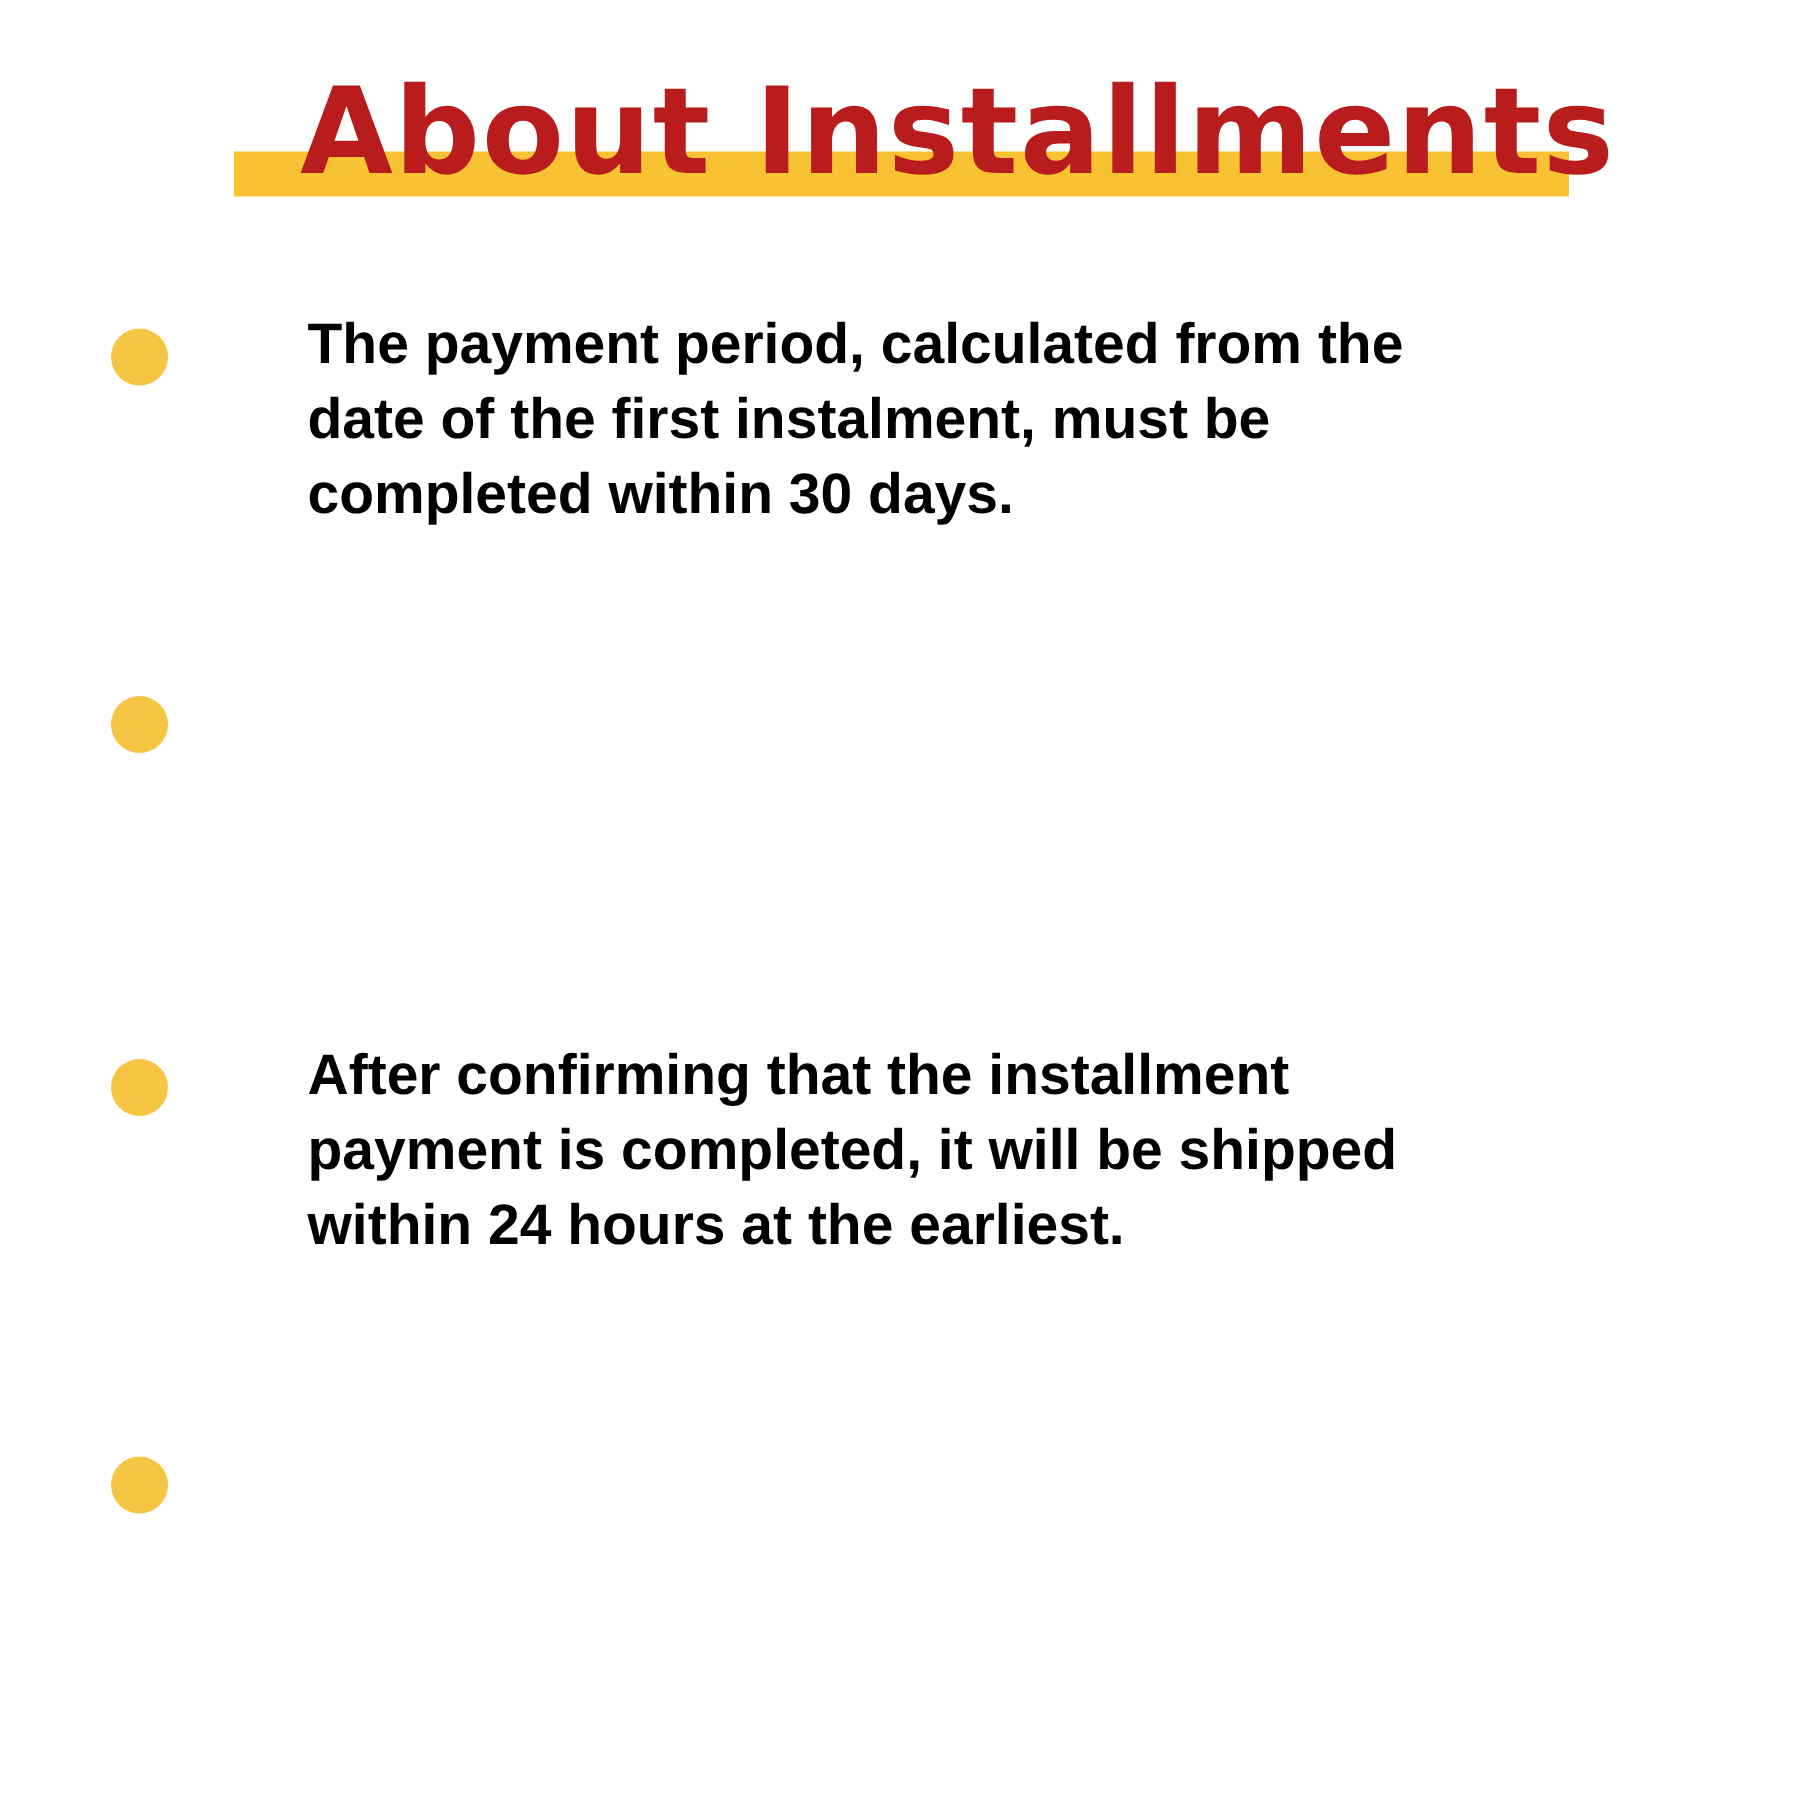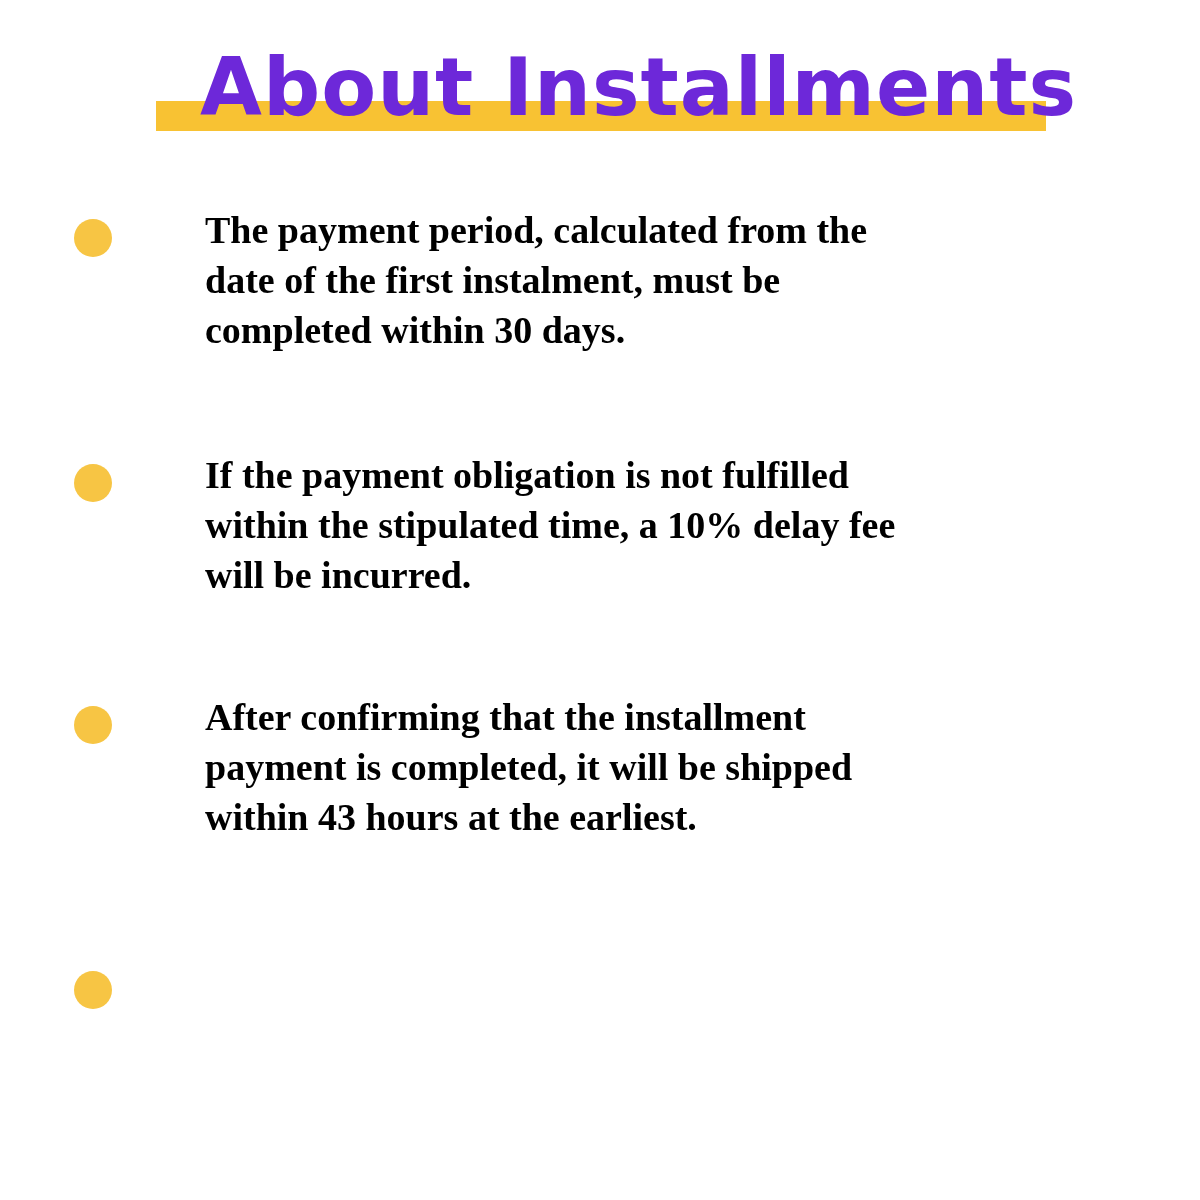--- a/index.html
+++ b/index.html
@@ -58,52 +58,48 @@
     margin-top: 14px;
     margin-right: 93px;
   }
   .bullet-text {
     flex: 1 1 auto;
     font-weight: bold;
     font-size: 38px;
     line-height: 50px;
     color: #000000;
     white-space: pre-line;
-    font-family: Liberation Serif, serif;
   }
 </style>
 </head>
 <body style="background: rgb(255, 255, 255);">
 
 <div class="canvas">
 
   <div class="title-highlight" style="background: rgb(248, 194, 51);"></div>
 
-  <div class="title-text" style="color: #6d28d9; text-align: center;">About Installments</div>
+  <div class="title-text" style="color: #b91c1c; text-align: center;">About Installments</div>
 
   <div id="bullet-list">
   <div class="bullet-item">
     <span class="bullet-marker" style="background: rgb(247, 197, 68);"></span>
     <div class="bullet-text">The payment period, calculated from the
 date of the first instalment, must be
 completed within 30 days.</div>
   </div>
 
   <div class="bullet-item">
     <span class="bullet-marker" style="background: rgb(247, 197, 68);"></span>
-    <div class="bullet-text">If the payment obligation is not fulfilled
-within the stipulated time, a 10% delay fee
-will be incurred.</div>
   </div>
 
   <div class="bullet-item">
     <span class="bullet-marker" style="background: rgb(247, 197, 68);"></span>
     <div class="bullet-text">After confirming that the installment
 payment is completed, it will be shipped
-within 43 hours at the earliest.</div>
+within 24 hours at the earliest.</div>
   </div>
 
   <div class="bullet-item">
     <span class="bullet-marker" style="background: rgb(247, 197, 68);"></span>
   </div>
 </div>
 
 </div>
 
 </body></html>

